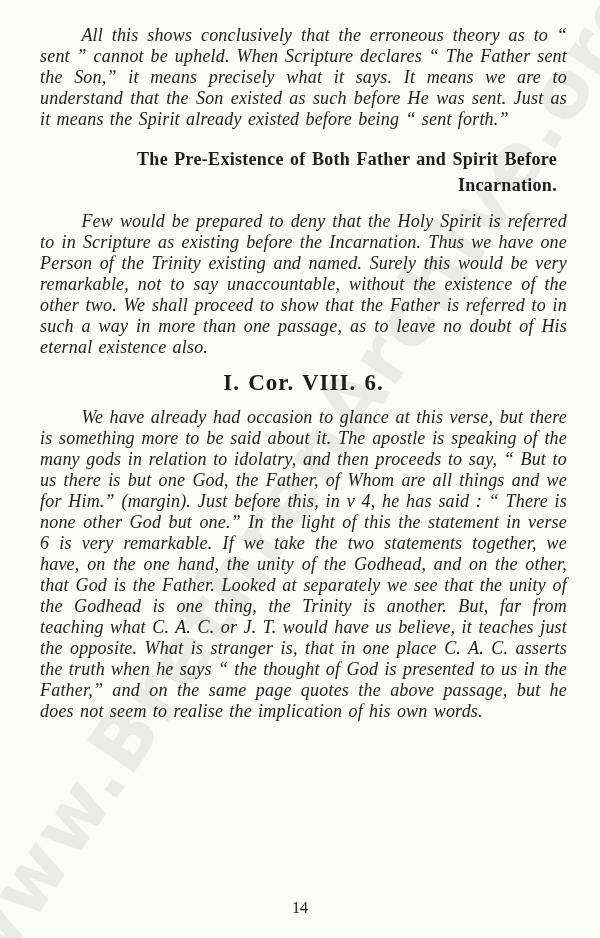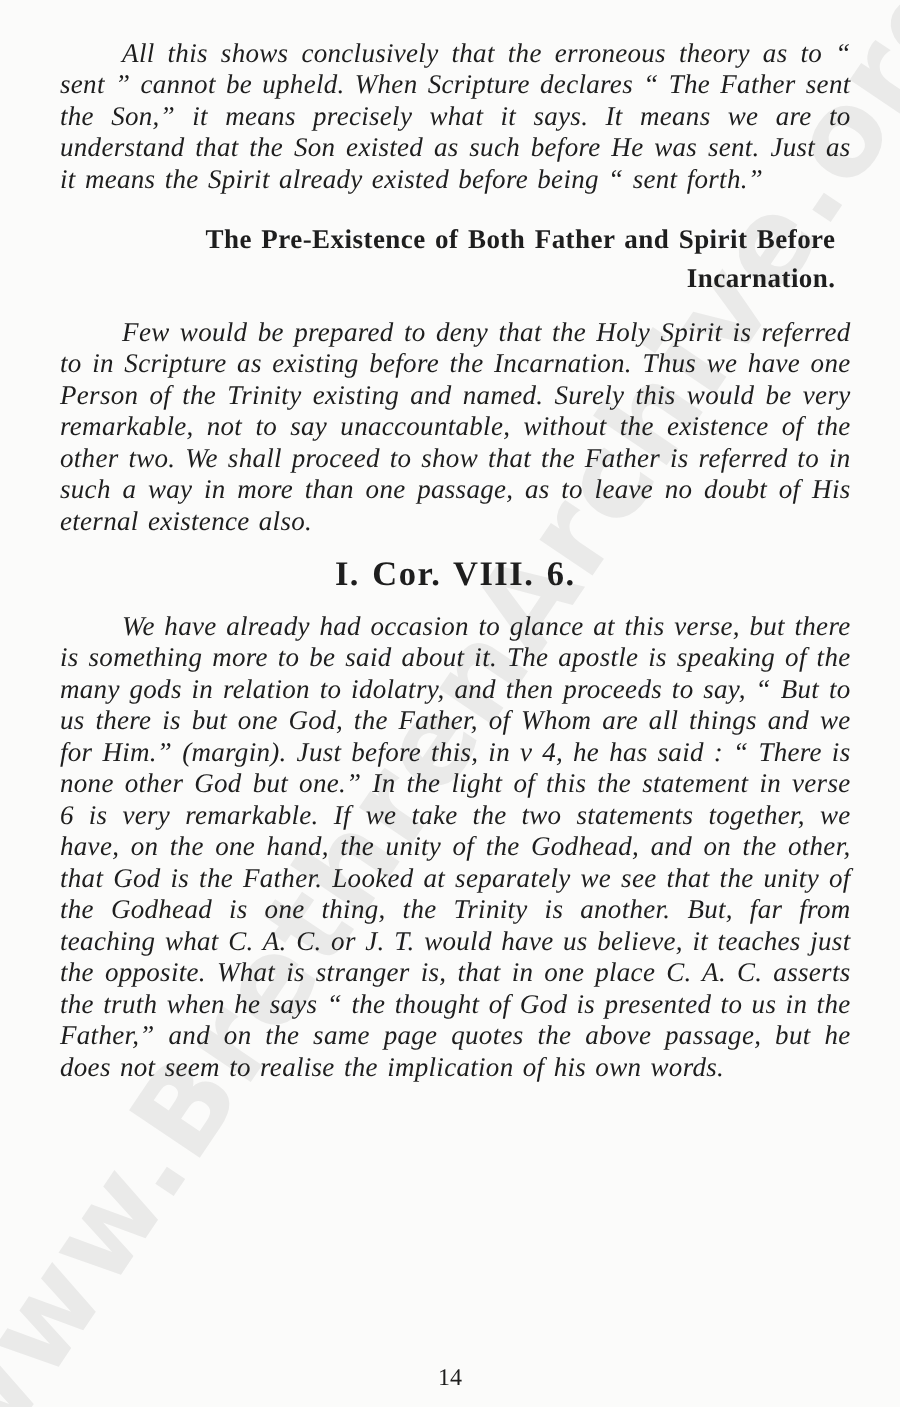--- a/index.html
+++ b/index.html
@@ -60,21 +60,21 @@
   h2.verse-heading {
     font-size: 23px;
     line-height: 22px;
     text-align: center;
     font-weight: bold;
     letter-spacing: 1px;
     margin: 14px 0 13px 0;
   }
   .page-number {
     position: absolute;
-    bottom: 10px;
+    bottom: 21px;
     left: 0;
     width: 100%;
     text-align: center;
     font-size: 16px;
     z-index: 1;
   }
 </style>
 </head>
 <body>
 

